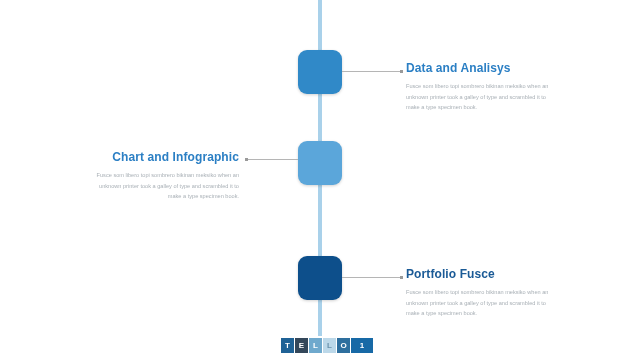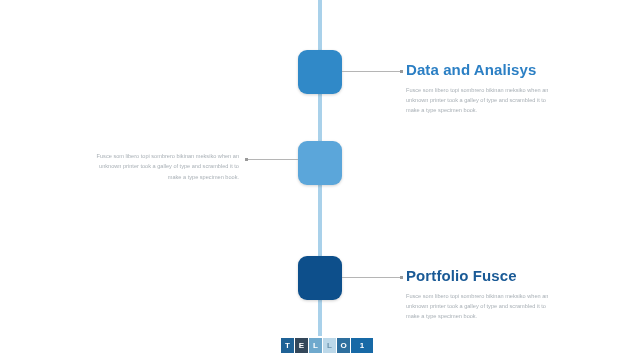--- a/index.html
+++ b/index.html
@@ -71,21 +71,21 @@
   }
   .block-right { left: 406px; }
   .block-left  { left: 84px; text-align: right; width: 155px; }
 
   .block-1 { top: 62px; }
   .block-2 { top: 151px; }
   .block-3 { top: 268px; }
 
   .block h3 {
     margin: 0 0 6px 0;
-    font-size: 15px;
+    font-size: 12px;
     font-weight: bold;
     letter-spacing: 0.1px;
     line-height: 1.1;
   }
   .title-1 { color: #2b7fc4; }
   .title-2 { color: #2b7fc4; }
   .title-3 { color: #1a5a96; }
 
   .block p {
     margin: 0;
@@ -149,20 +149,21 @@
   <div class="bullet bul-1"></div>
   <div class="bullet bul-2"></div>
   <div class="bullet bul-3"></div>
 
   <div class="block block-right block-1">
     <h3 class="title-1">Data and Analisys</h3>
     <p>Fusce som libero topi sombrero bikinan meksiko when an unknown printer took a galley of type and scrambled it to make a type specimen book.</p>
   </div>
 
   <div class="block block-left block-2">
+    <h3 class="title-2">Chart and Infographic</h3>
     <p>Fusce som libero topi sombrero bikinan meksiko when an unknown printer took a galley of type and scrambled it to make a type specimen book.</p>
   </div>
 
   <div class="block block-right block-3">
     <h3 class="title-3">Portfolio Fusce</h3>
     <p>Fusce som libero topi sombrero bikinan meksiko when an unknown printer took a galley of type and scrambled it to make a type specimen book.</p>
   </div>
 
   <div class="logo">
     <div class="tile tile-a">T</div>

